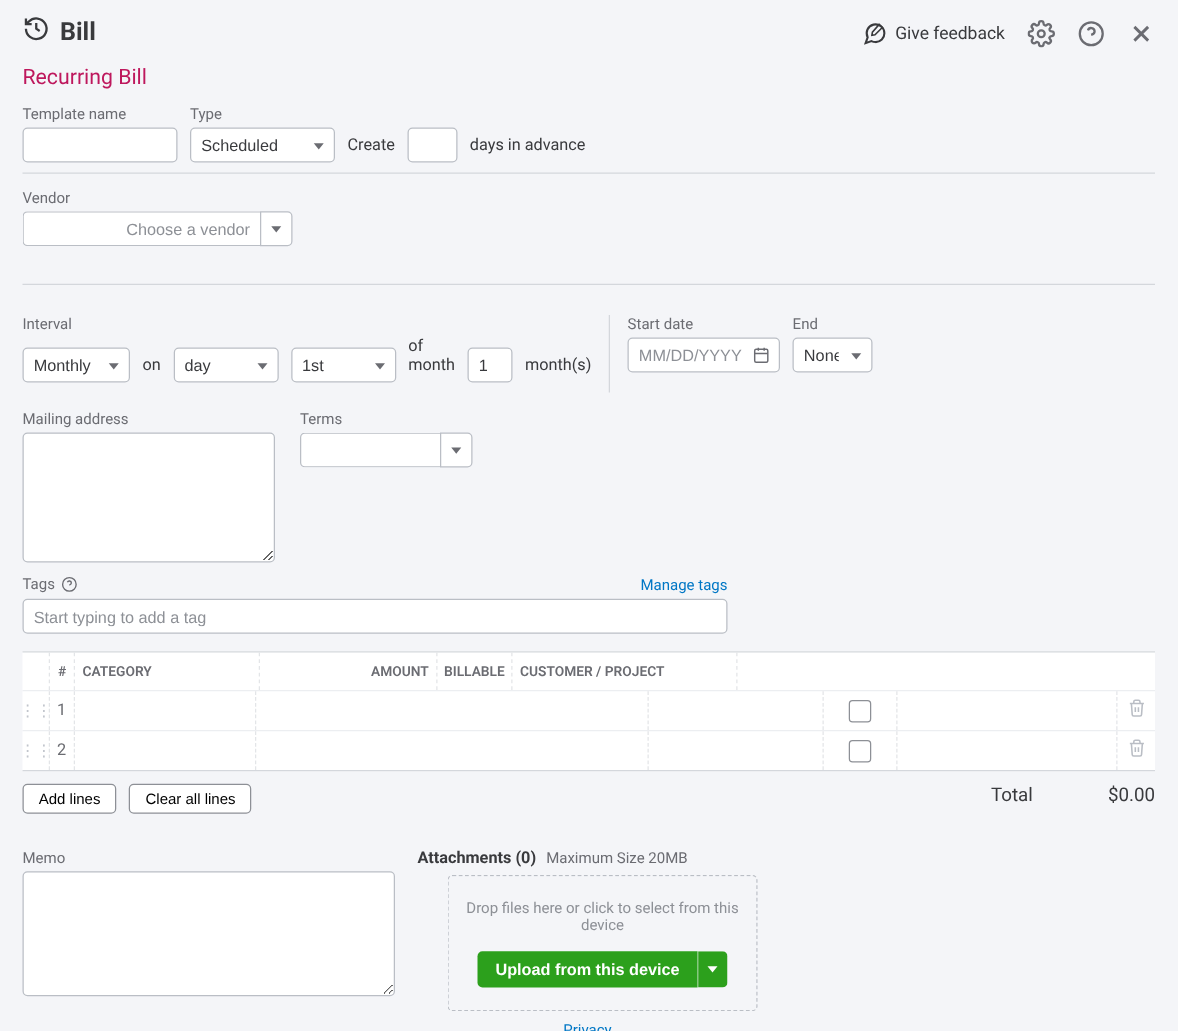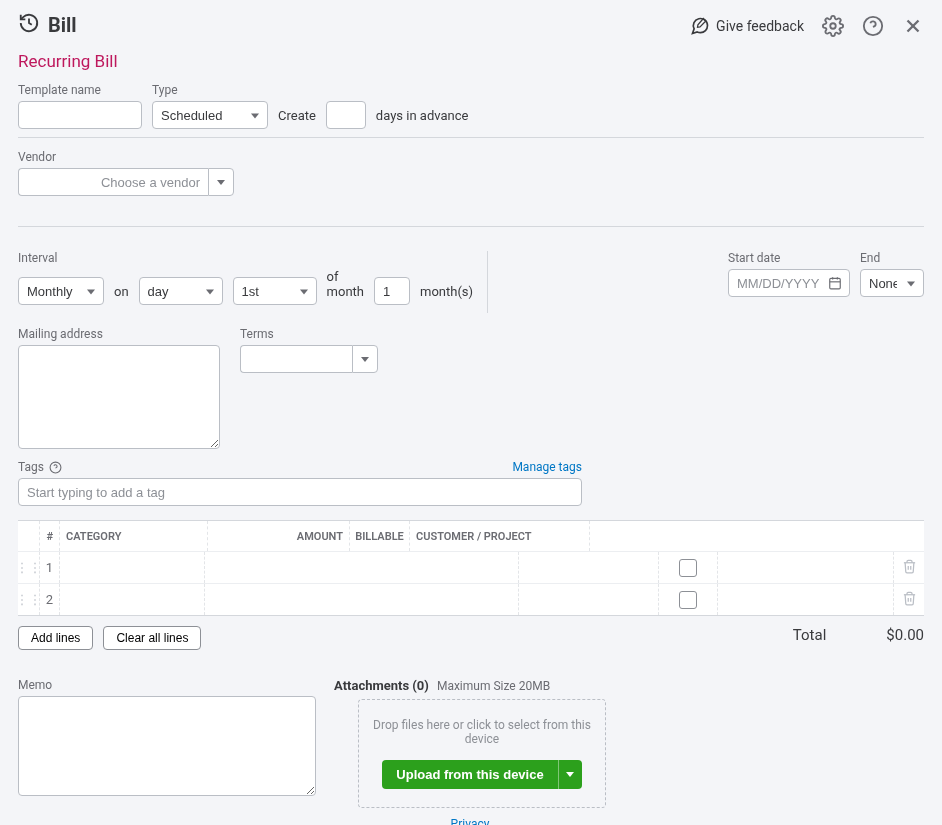--- a/index.html
+++ b/index.html
@@ -132,21 +132,20 @@
   .vendor-select .dropbtn::after {
     content: "";
     border-left: 4px solid transparent;
     border-right: 4px solid transparent;
     border-top: 5px solid #6b6c72;
   }
   .two-col {
     display: flex;
     gap: 0;
     margin-top: 24px;
-    justify-content: space-between;
   }
   .col-left {
     flex: 0 0 465px;
     padding-right: 14px;
     border-right: 1px solid #d4d7dc;
   }
   .col-right {
     padding-left: 14px;
   }
   .date-input-wrap { position: relative; display: inline-block; }

